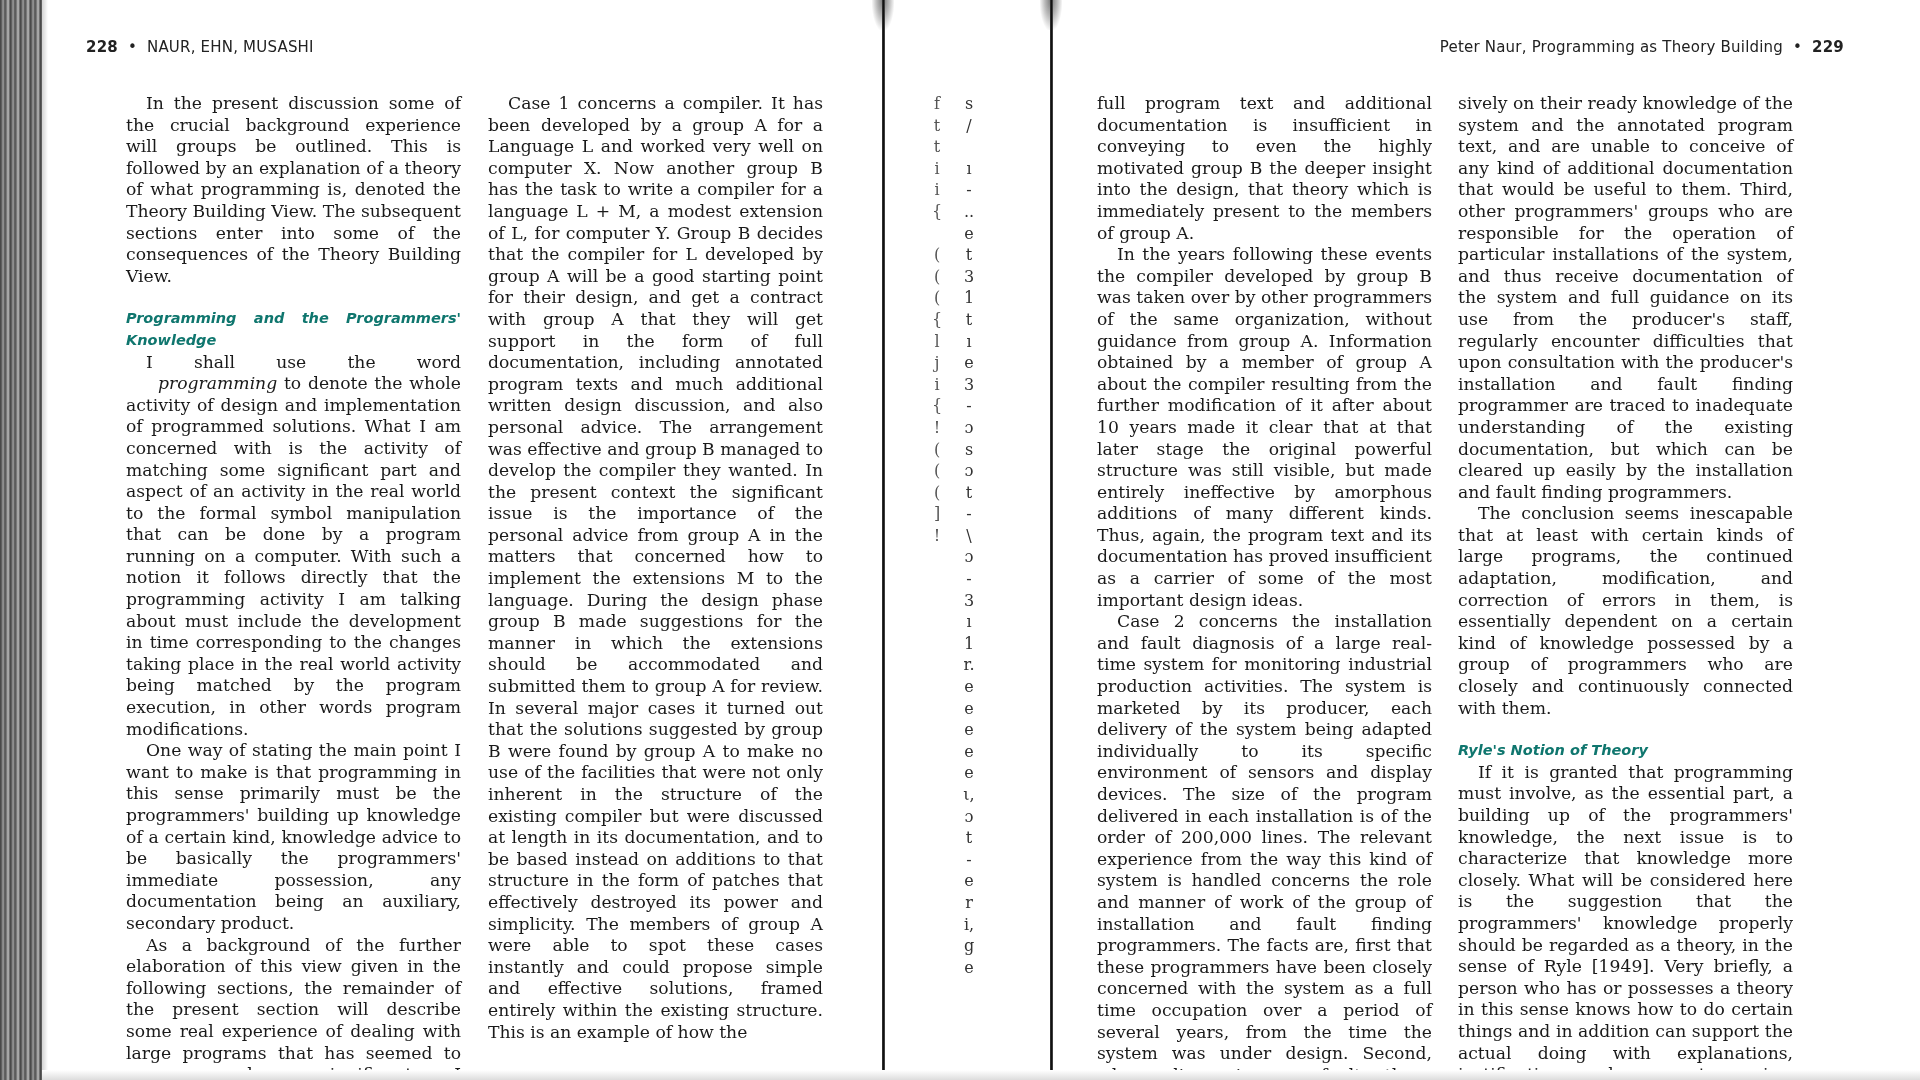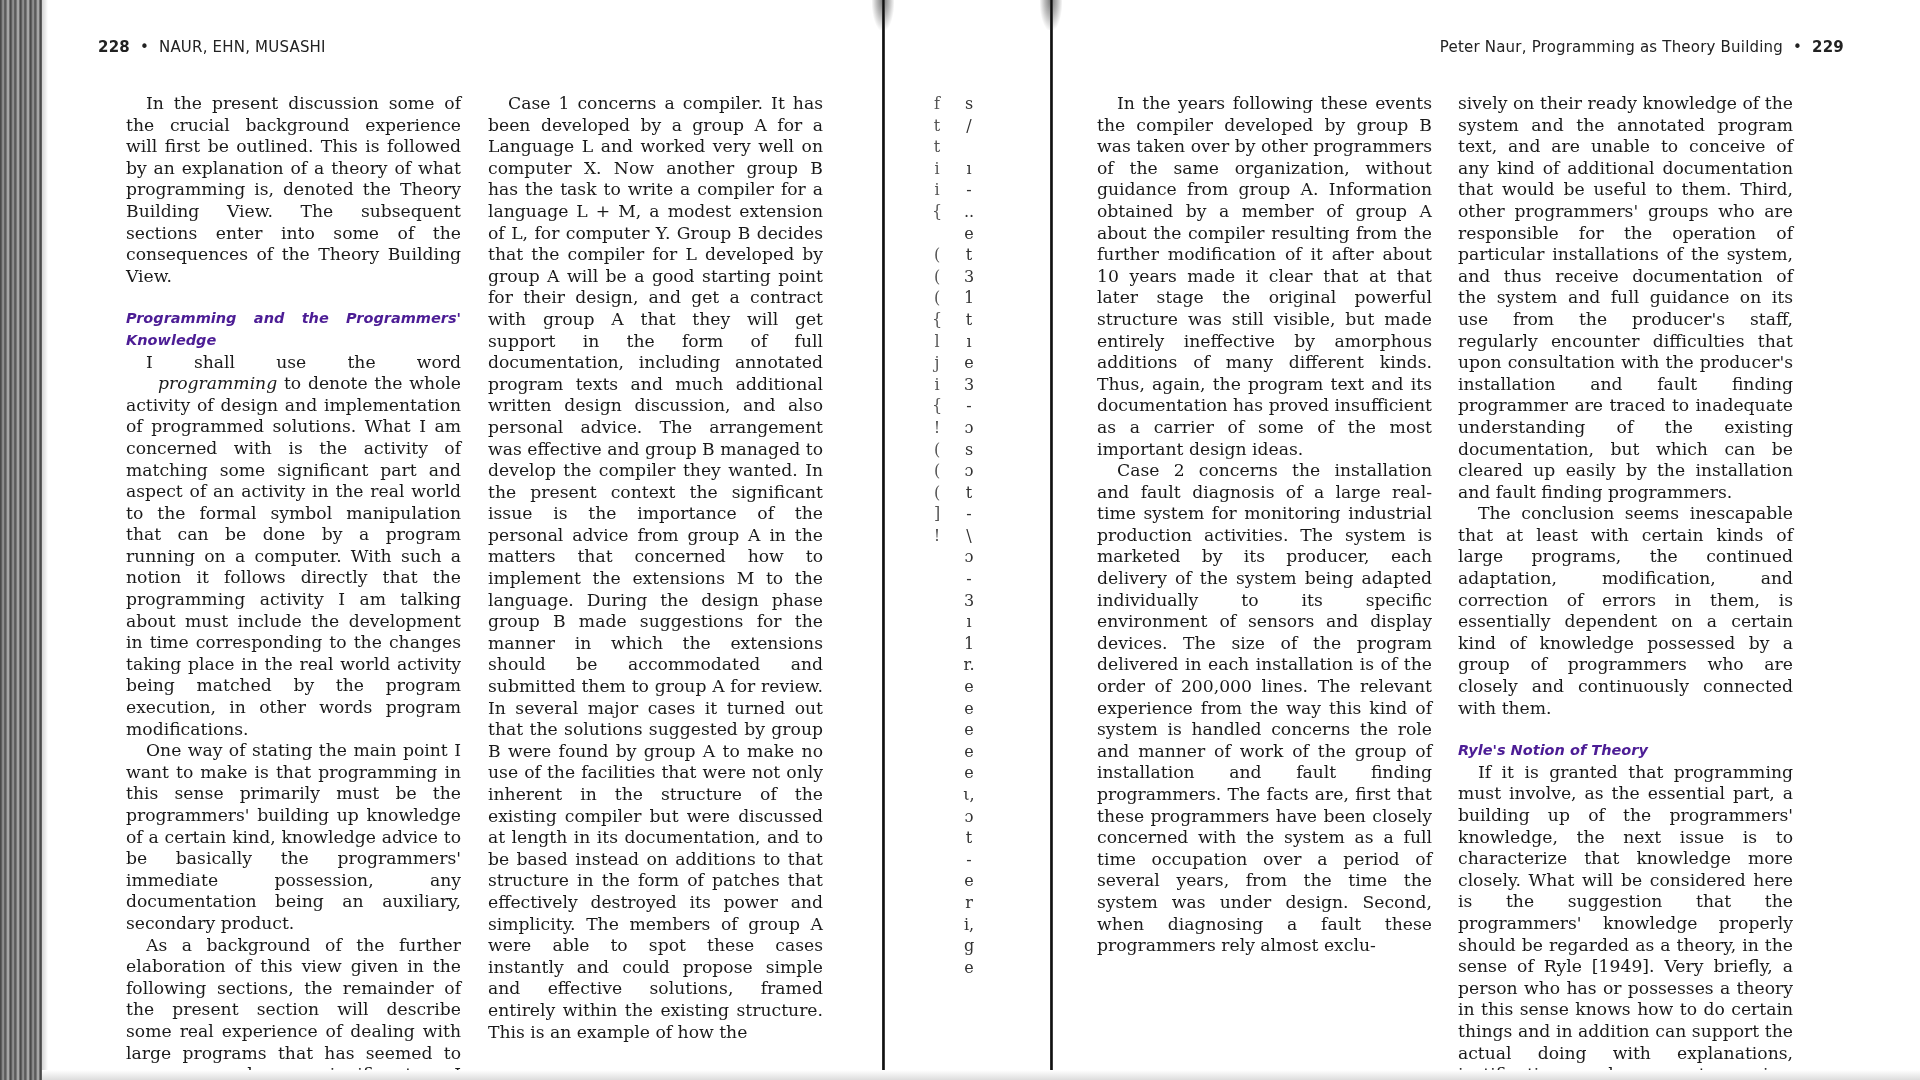--- a/index.html
+++ b/index.html
@@ -32,34 +32,34 @@
   .gutter-shadow-top.a { left: 872px; }
   .gutter-shadow-top.b { left: 1040px; }
   .running-head {
     position: absolute; top: 38px;
     font-family: "DejaVu Sans", "Liberation Sans", sans-serif;
     font-size: 15px; letter-spacing: 0.2px; color: #222;
     white-space: nowrap;
   }
   .running-head .pg { font-weight: bold; }
   .running-head .dot { margin: 0 10px; }
-  .rh-left { left: 98px; }
+  .rh-left { left: 86px; }
   .rh-right { right: 76px; }
   .col {
     position: absolute; top: 93px; width: 335px;
     font-size: 17.2px; line-height: 21.6px; text-align: justify;
     hyphens: manual;
   }
   .col p { margin: 0; text-indent: 20px; }
   .col p.noindent { text-indent: 0; }
   .col h3 {
     margin: 21px 0 0 0;
     font-family: "DejaVu Sans", "Liberation Sans", sans-serif;
     font-style: italic; font-weight: bold; font-size: 14.5px; line-height: 21.6px;
-    color: #4c1d95;
+    color: #0f766e;
   }
   .col em { font-style: italic; margin-left: 32px; }
   .c1 { left: 126px; }
   .c2 { left: 488px; }
   .c3 { left: 1097px; }
   .c4 { left: 1458px; }
   .bleed {
     position: absolute; top: 93px;
     font-family: "DejaVu Serif", serif; font-size: 16px; line-height: 21.6px;
     color: #555; width: 14px; text-align: center;
@@ -84,30 +84,31 @@
 
 <div class="running-head rh-left">
   <span class="pg">228</span><span class="dot">•</span><span>NAUR, EHN, MUSASHI</span>
 </div>
 
 <div class="running-head rh-right">
   <span>Peter Naur, Programming as Theory Building</span><span class="dot">•</span><span class="pg">229</span>
 </div>
 
 <div class="col c1">
-    <p>In the present discussion some of the crucial background experience will first be outlined. This is followed by an explanation of a theory of what programming is, denoted the Theory Building View. The subsequent sections enter into some of the consequences of the Theory Building View.</p>
+    <p>In the present discussion some of the crucial background experience will groups be outlined. This is followed by an explanation of a theory of what programming is, denoted the Theory Building View. The subsequent sections enter into some of the consequences of the Theory Building View.</p>
     <h3>Programming and the Programmers' Knowledge</h3>
     <p><span>I shall use the word </span><em>programming</em><span> to denote the whole activity of design and implementation of programmed solutions. What I am concerned with is the activity of matching some significant part and aspect of an activity in the real world to the formal symbol manipulation that can be done by a program running on a computer. With such a notion it follows directly that the programming activity I am talking about must include the development in time corresponding to the changes taking place in the real world activity being matched by the program execution, in other words program modifications.</span></p>
     <p>One way of stating the main point I want to make is that programming in this sense primarily must be the programmers' building up knowledge of a certain kind, knowledge advice to be basically the programmers' immediate possession, any documentation being an auxiliary, secondary product.</p>
     <p>As a background of the further elaboration of this view given in the following sections, the remainder of the present section will describe some real experience of dealing with large programs that has seemed to me more and more significant as I have pondered over the problems. In either case the experience is my own or</p>
   </div>
 <div class="col c2">
     <p>Case 1 concerns a compiler. It has been developed by a group A for a Language L and worked very well on computer X. Now another group B has the task to write a compiler for a language L + M, a modest extension of L, for computer Y. Group B decides that the compiler for L developed by group A will be a good starting point for their design, and get a contract with group A that they will get support in the form of full documentation, including annotated program texts and much additional written design discussion, and also personal advice. The arrangement was effective and group B managed to develop the compiler they wanted. In the present context the significant issue is the importance of the personal advice from group A in the matters that concerned how to implement the extensions M to the language. During the design phase group B made suggestions for the manner in which the extensions should be accommodated and submitted them to group A for review. In several major cases it turned out that the solutions suggested by group B were found by group A to make no use of the facilities that were not only inherent in the structure of the existing compiler but were discussed at length in its documentation, and to be based instead on additions to that structure in the form of patches that effectively destroyed its power and simplicity. The members of group A were able to spot these cases instantly and could propose simple and effective solutions, framed entirely within the existing structure. This is an example of how the</p>
   </div>
 <div class="col c3">
+    <p class="noindent">full program text and additional documentation is insufficient in conveying to even the highly motivated group B the deeper insight into the design, that theory which is immediately present to the members of group A.</p>
     <p>In the years following these events the compiler developed by group B was taken over by other programmers of the same organization, without guidance from group A. Information obtained by a member of group A about the compiler resulting from the further modification of it after about 10 years made it clear that at that later stage the original powerful structure was still visible, but made entirely ineffective by amorphous additions of many different kinds. Thus, again, the program text and its documentation has proved insufficient as a carrier of some of the most important design ideas.</p>
     <p>Case 2 concerns the installation and fault diagnosis of a large real-time system for monitoring industrial production activities. The system is marketed by its producer, each delivery of the system being adapted individually to its specific environment of sensors and display devices. The size of the program delivered in each installation is of the order of 200,000 lines. The relevant experience from the way this kind of system is handled concerns the role and manner of work of the group of installation and fault finding programmers. The facts are, first that these programmers have been closely concerned with the system as a full time occupation over a period of several years, from the time the system was under design. Second, when diagnosing a fault these programmers rely almost exclu-</p>
   </div>
 <div class="col c4">
     <p class="noindent">sively on their ready knowledge of the system and the annotated program text, and are unable to conceive of any kind of additional documentation that would be useful to them. Third, other programmers' groups who are responsible for the operation of particular installations of the system, and thus receive documentation of the system and full guidance on its use from the producer's staff, regularly encounter difficulties that upon consultation with the producer's installation and fault finding programmer are traced to inadequate understanding of the existing documentation, but which can be cleared up easily by the installation and fault finding programmers.</p>
     <p>The conclusion seems inescapable that at least with certain kinds of large programs, the continued adaptation, modification, and correction of errors in them, is essentially dependent on a certain kind of knowledge possessed by a group of programmers who are closely and continuously connected with them.</p>
     <h3>Ryle's Notion of Theory</h3>
     <p>If it is granted that programming must involve, as the essential part, a building up of the programmers' knowledge, the next issue is to characterize that knowledge more closely. What will be considered here is the suggestion that the programmers' knowledge properly should be regarded as a theory, in the sense of Ryle [1949]. Very briefly, a person who has or possesses a theory in this sense knows how to do certain things and in addition can support the actual doing with explanations, justifications, and answers to queries, about the activity of concern. It may be noted that</p>
   </div>
 

